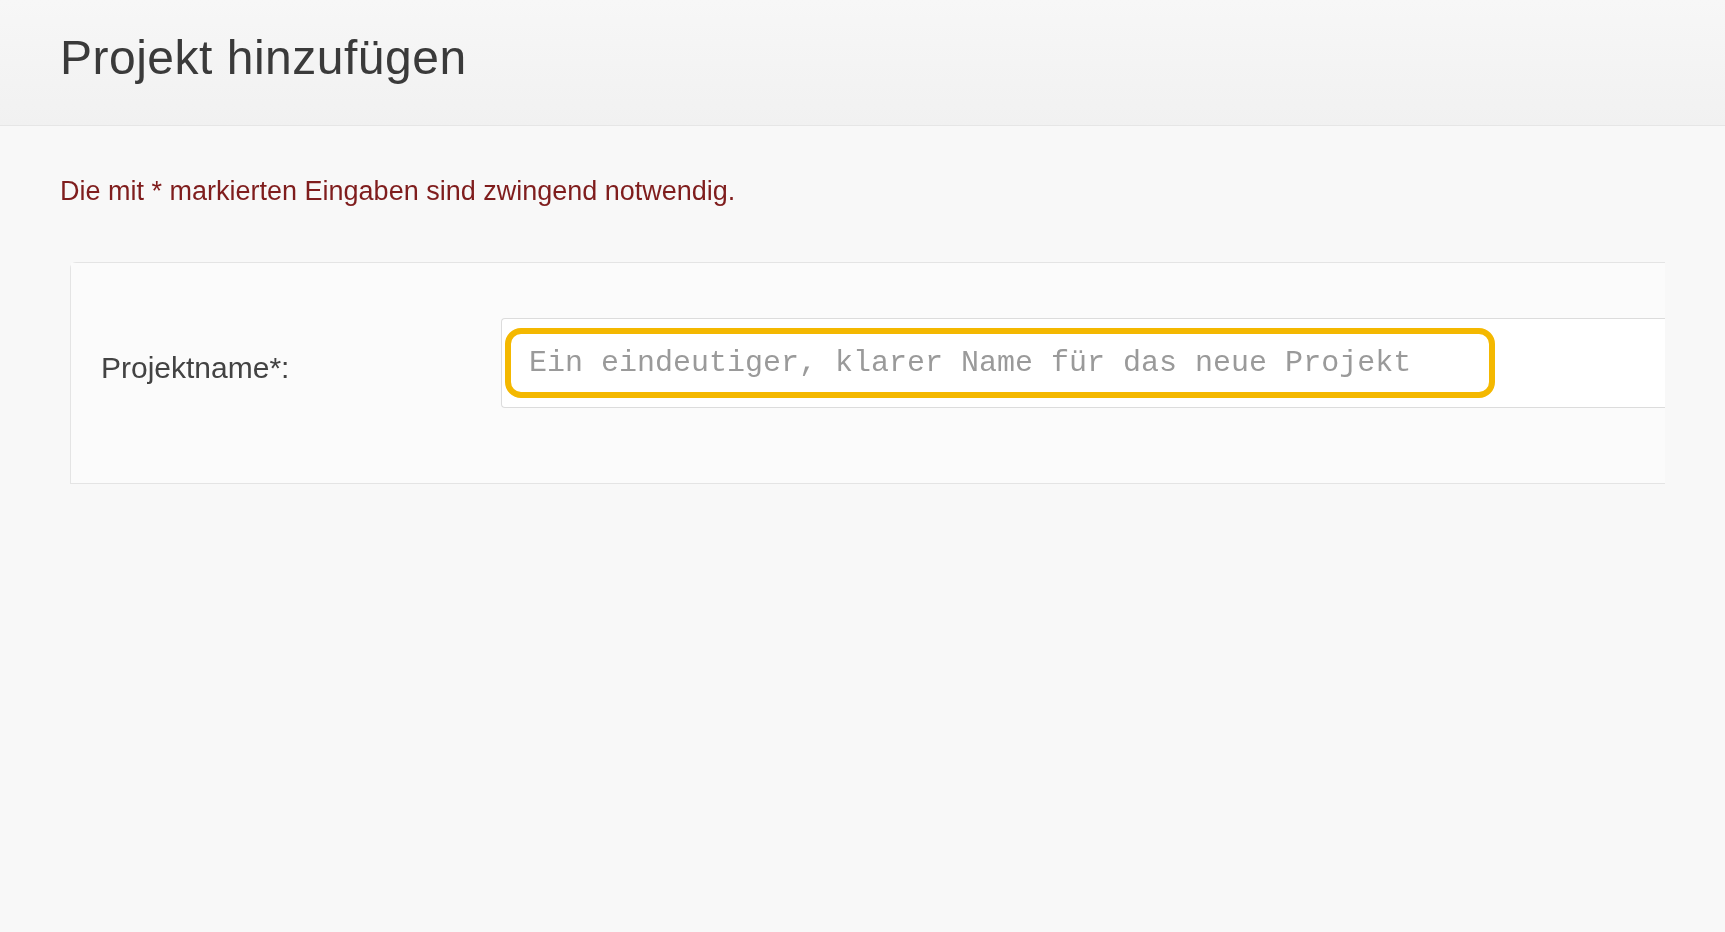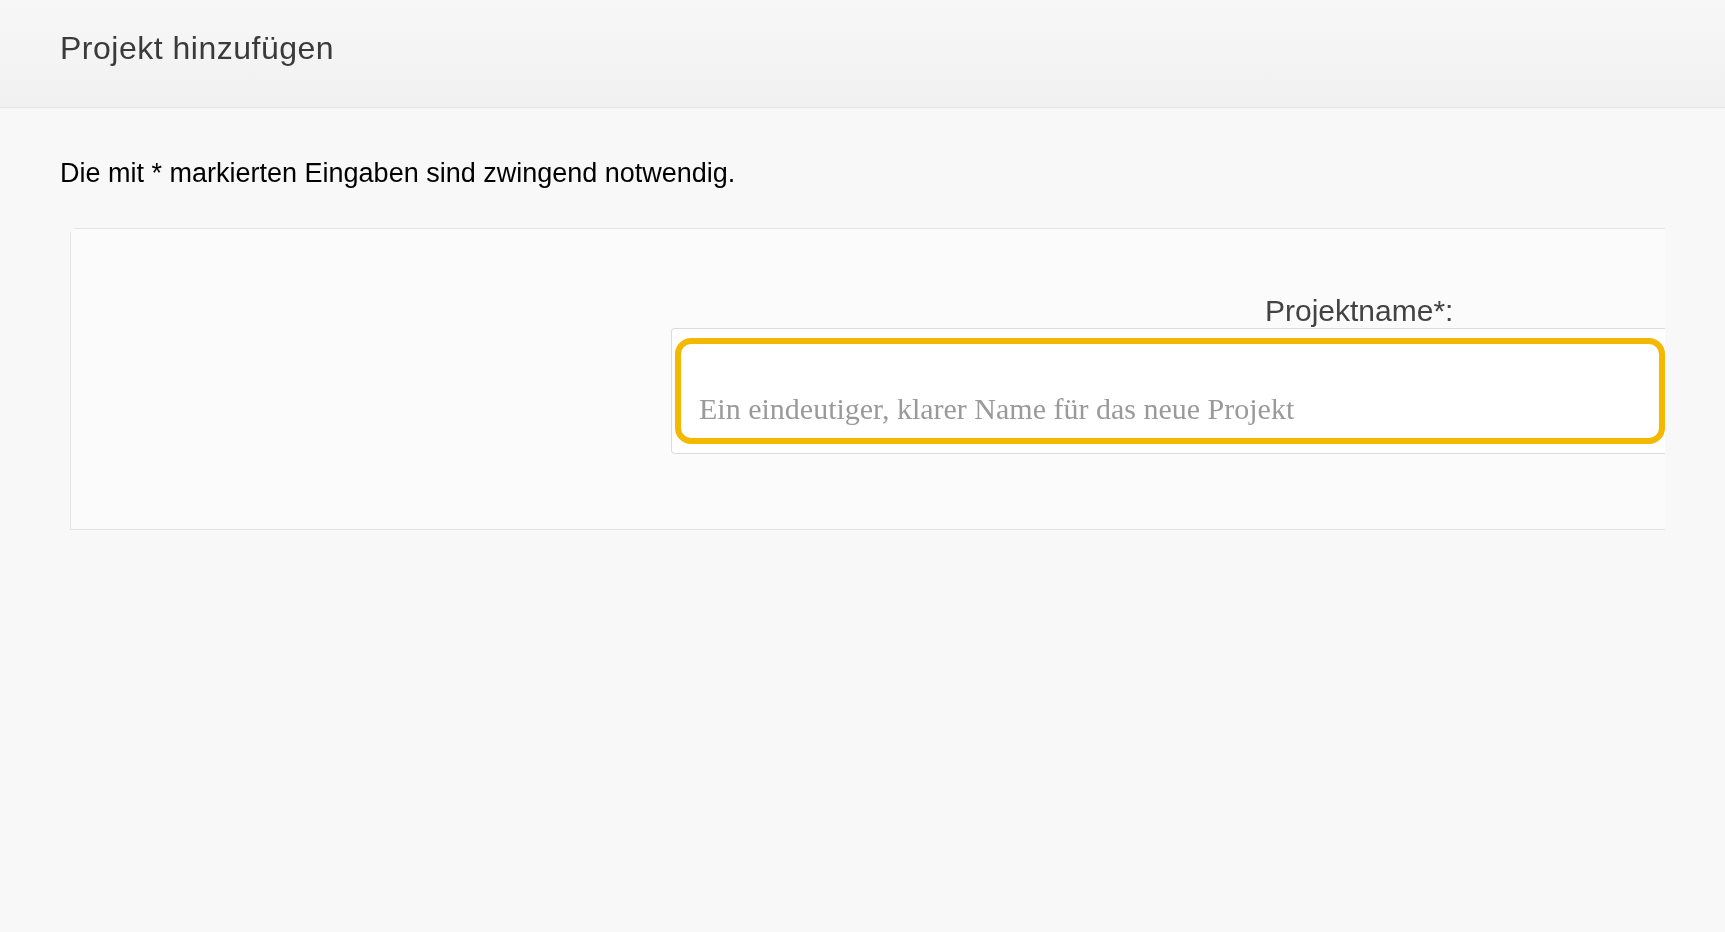--- a/index.html
+++ b/index.html
@@ -21,34 +21,34 @@
       background: #f8f8f8;
     }
 
     .page-header {
       padding: 30px 60px 40px 60px;
       border-bottom: 1px solid #e6e6e6;
       background: linear-gradient(#f7f7f7, #f1f1f1);
     }
 
     .page-title {
-      font-size: 32px;
+      font-size: 48px;
       font-weight: 400;
       color: #3a3a3a;
       letter-spacing: 0.5px;
     }
 
     .content-area {
       padding: 50px 60px 0 60px;
     }
 
     .helper-text {
       font-size: 27px;
-      color: #000000;
-      margin-bottom: 39px;
+      color: #7f1d1d;
+      margin-bottom: 55px;
     }
 
     .panel {
       background: #fafafa;
       border: 1px solid #e4e4e4;
       border-right: none;
       border-radius: 6px 0 0 0;
       margin-left: 10px;
     }
 
@@ -65,23 +65,22 @@
       color: #3a3a3a;
     }
 
     .panel-body {
       padding: 55px 0 30px 30px;
       background: #fbfbfb;
     }
 
     .form-row {
       display: flex;
-      align-items: flex-end;
+      align-items: center;
       margin-bottom: 45px;
-      flex-direction: column;
     }
 
     .form-label {
       width: 400px;
       font-size: 30px;
       color: #434343;
       padding-top: 10px;
       flex-shrink: 0;
       font-weight: 400;
     }
@@ -105,25 +104,24 @@
       border-radius: 4px 0 0 4px;
       padding: 3px 0 3px 3px;
       background: #fff;
     }
 
     .text-input {
       width: 100%;
       border: none;
       outline: none;
       font-size: 30px;
-      font-family: Liberation Serif, serif;
+      font-family: Liberation Mono, monospace;
       color: #555;
       background: transparent;
       padding: 4px 0;
-      margin-top: 36px;
     }
 
     .text-input::placeholder {
       color: #9a9a9a;
       font-style: normal;
     }
 
     .textarea-highlight {
       border: 6px solid #f4b800;
       border-radius: 18px;

